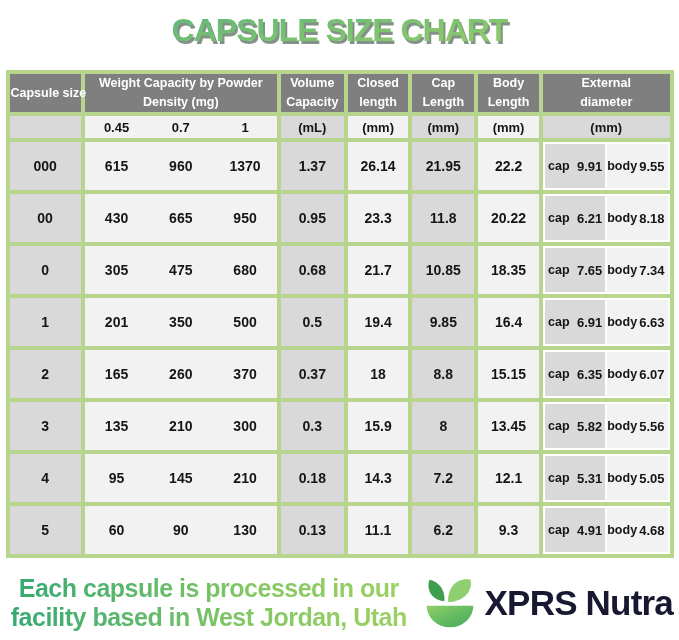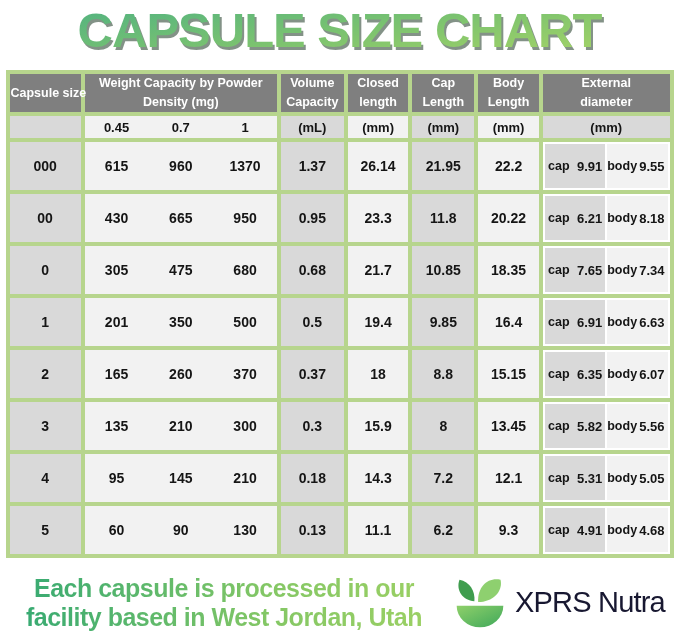--- a/index.html
+++ b/index.html
@@ -12,21 +12,21 @@
   }
   *{box-sizing:border-box;}
   html,body{margin:0;padding:0;}
   body{
     width:679px;height:640px;background:#ffffff;overflow:hidden;
     font-family:"Liberation Sans", sans-serif;
   }
   
   .title{
     text-align:center;
-    font-size:49px;
+    font-size:32px;
     font-weight:800;
     letter-spacing:-1px;
     line-height:60px;
     height:54px;
     background:linear-gradient(172deg,#4fb182 8%,#7cc36f 55%,#a6d466 95%);
     -webkit-background-clip:text;
     background-clip:text;
     color:#4fae72;
     -webkit-text-fill-color:transparent;
     filter:drop-shadow(2px 3px 0 rgba(90,110,95,0.75));
@@ -91,22 +91,22 @@
     letter-spacing:-0.5px;
     background:linear-gradient(92deg,#33a873 2%,#84c765 60%,#9ed164 100%);
     -webkit-background-clip:text;
     background-clip:text;
     color:#4fae72;
     -webkit-text-fill-color:transparent;
   }
   .logo{display:flex;align-items:center;gap:7px;margin-left:4px;}
   .logo svg{display:block;}
   .brand{
-    font-size:29px;
-    font-weight:400;
+    font-size:35px;
+    font-weight:700;
     color:var(--brand-navy);
     letter-spacing:-0.8px;
     white-space:nowrap;
   }
 </style>
 </head>
 <body>
 
 <div class="title">CAPSULE SIZE CHART</div>
 

